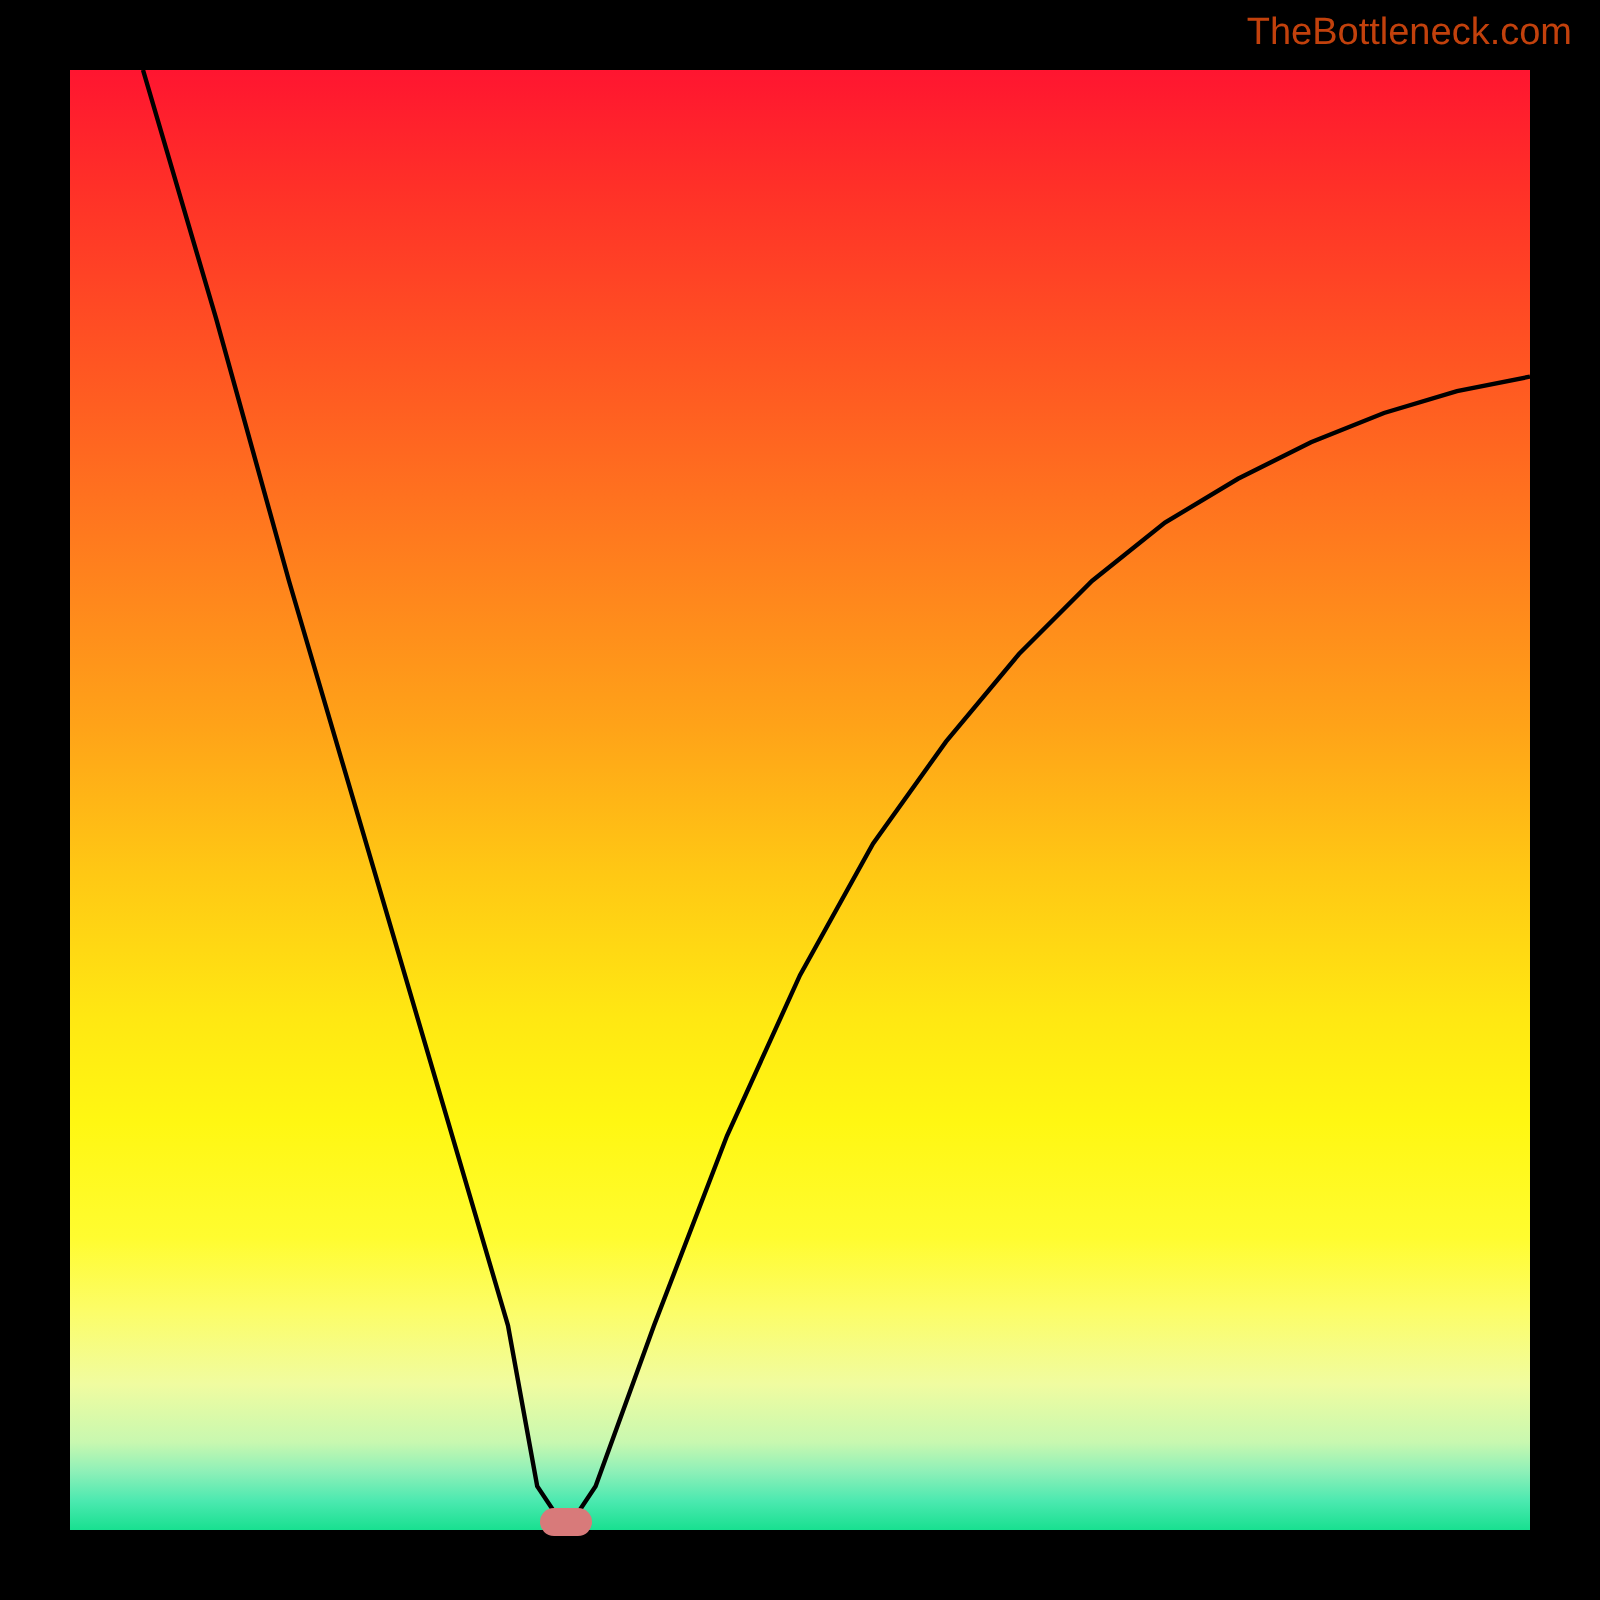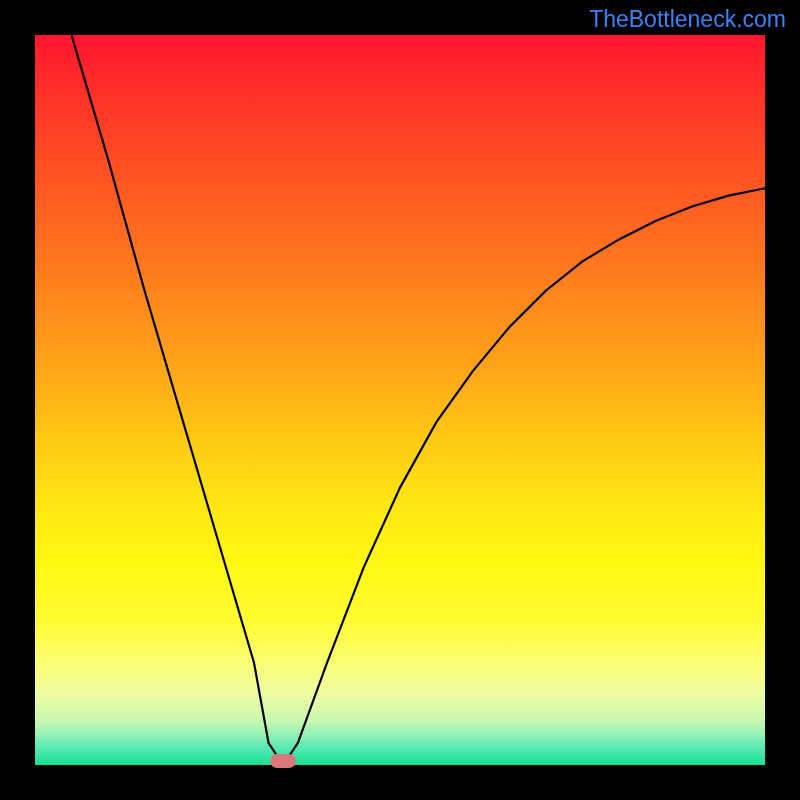--- a/index.html
+++ b/index.html
@@ -8,22 +8,22 @@
     width: 800px;
     height: 800px;
     background: #000;
     position: relative;
     font-family: Arial, sans-serif;
   }
   .watermark {
     position: absolute;
     top: 6px;
     right: 14px;
-    color: #3b82f6;
-    font-size: 23px;
+    color: #c2410c;
+    font-size: 19px;
     font-weight: 500;
     z-index: 10;
   }
   .plot-area {
     position: absolute;
     left: 35px;
     top: 35px;
     width: 730px;
     height: 730px;
     background: linear-gradient(to bottom,

